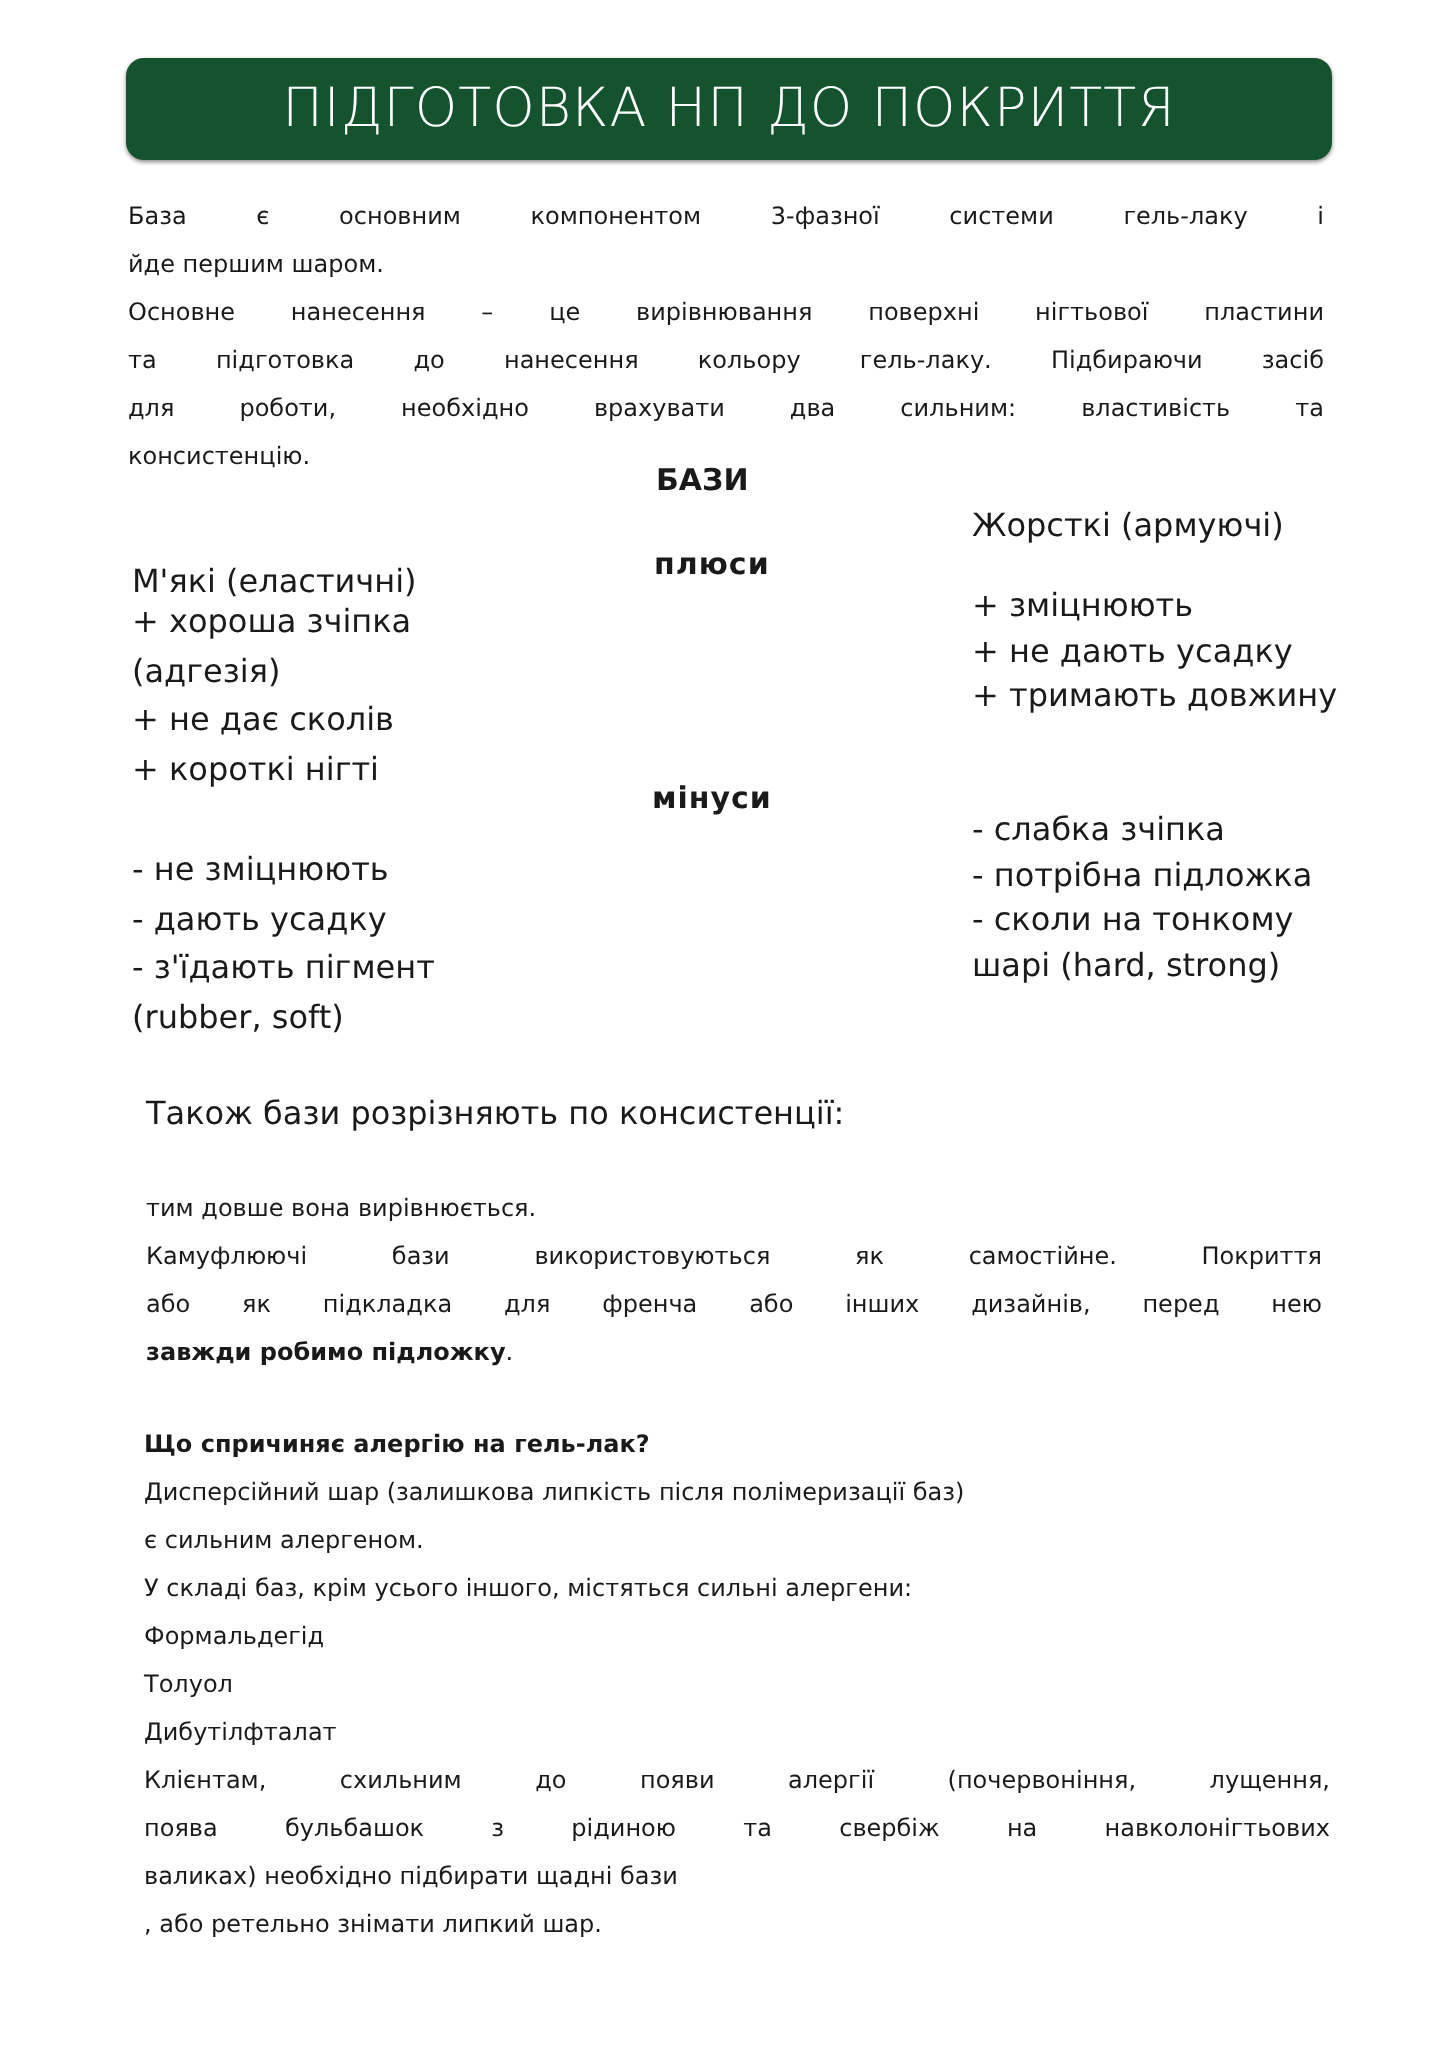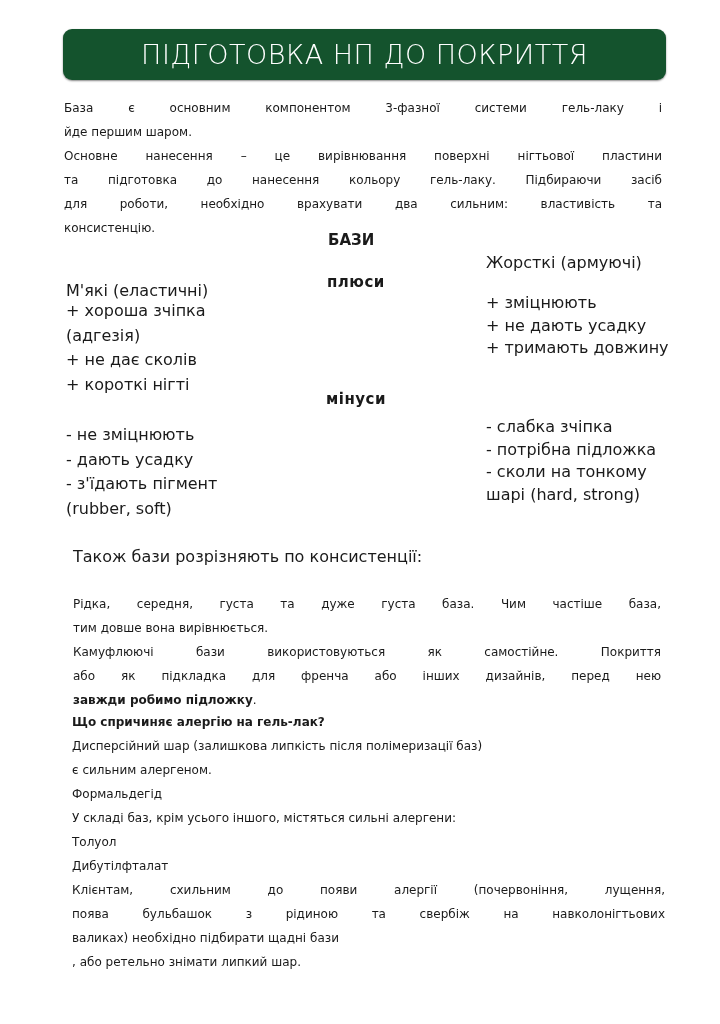--- a/index.html
+++ b/index.html
@@ -54,41 +54,40 @@
 </div>
 
 <div class="abs small-bold" style="left:326px; top:387px;">мінуси</div>
 
 <div class="abs" style="left:66px; top:423px;">
   <span class="list-line">- не зміцнюють</span>
   <span class="list-line">- дають усадку</span>
   <span class="list-line">- з'їдають пігмент</span>
   <span class="list-line">(rubber, soft)</span>
 </div>
-<div class="abs" style="left:486px; top:416px;">
+<div class="abs" style="left:486px; top:404px;">
   <span class="list-line" style="line-height:22.5px">- слабка зчіпка</span>
   <span class="list-line" style="line-height:22.5px">- потрібна підложка</span>
   <span class="list-line" style="line-height:22.5px">- сколи на тонкому</span>
   <span class="list-line" style="line-height:22.5px">шарі (hard, strong)</span>
 </div>
 
 <div class="abs" style="left:73px; top:545px;">Також бази розрізняють по консистенції:</div>
 <div class="para" style="left:73px; width:588px; top:592px;">
-  <span class="just">Рідка, середня, густа та дуже густа база. Чим частіше база,</span>
   <span class="line">тим довше вона вирівнюється.</span>
   <span class="just">Камуфлюючі бази використовуються як самостійне. Покриття</span>
   <span class="just">або як підкладка для френча або інших дизайнів, перед нею</span>
   <span class="line"><b>завжди робимо підложку</b><span>.</span></span>
 </div>
 
 <div class="para" style="left:72px; width:593px; top:710px;">
   <span class="line" style="font-weight:bold;">Що спричиняє алергію на гель-лак?</span>
   <span class="line">Дисперсійний шар (залишкова липкість після полімеризації баз)</span>
   <span class="line">є сильним алергеном.</span>
+  <span class="line">У складі баз, крім усього іншого, містяться сильні алергени:</span>
   <span class="line">Формальдегід</span>
-  <span class="line">У складі баз, крім усього іншого, містяться сильні алергени:</span>
   <span class="line">Толуол</span>
   <span class="line">Дибутілфталат</span>
   <span class="just">Клієнтам, схильним до появи алергії (почервоніння, лущення,</span>
   <span class="just">поява бульбашок з рідиною та свербіж на навколонігтьових</span>
   <span class="line">валиках) необхідно підбирати щадні бази</span>
   <span class="line">, або ретельно знімати липкий шар.</span>
 </div>
 
 </body></html>

